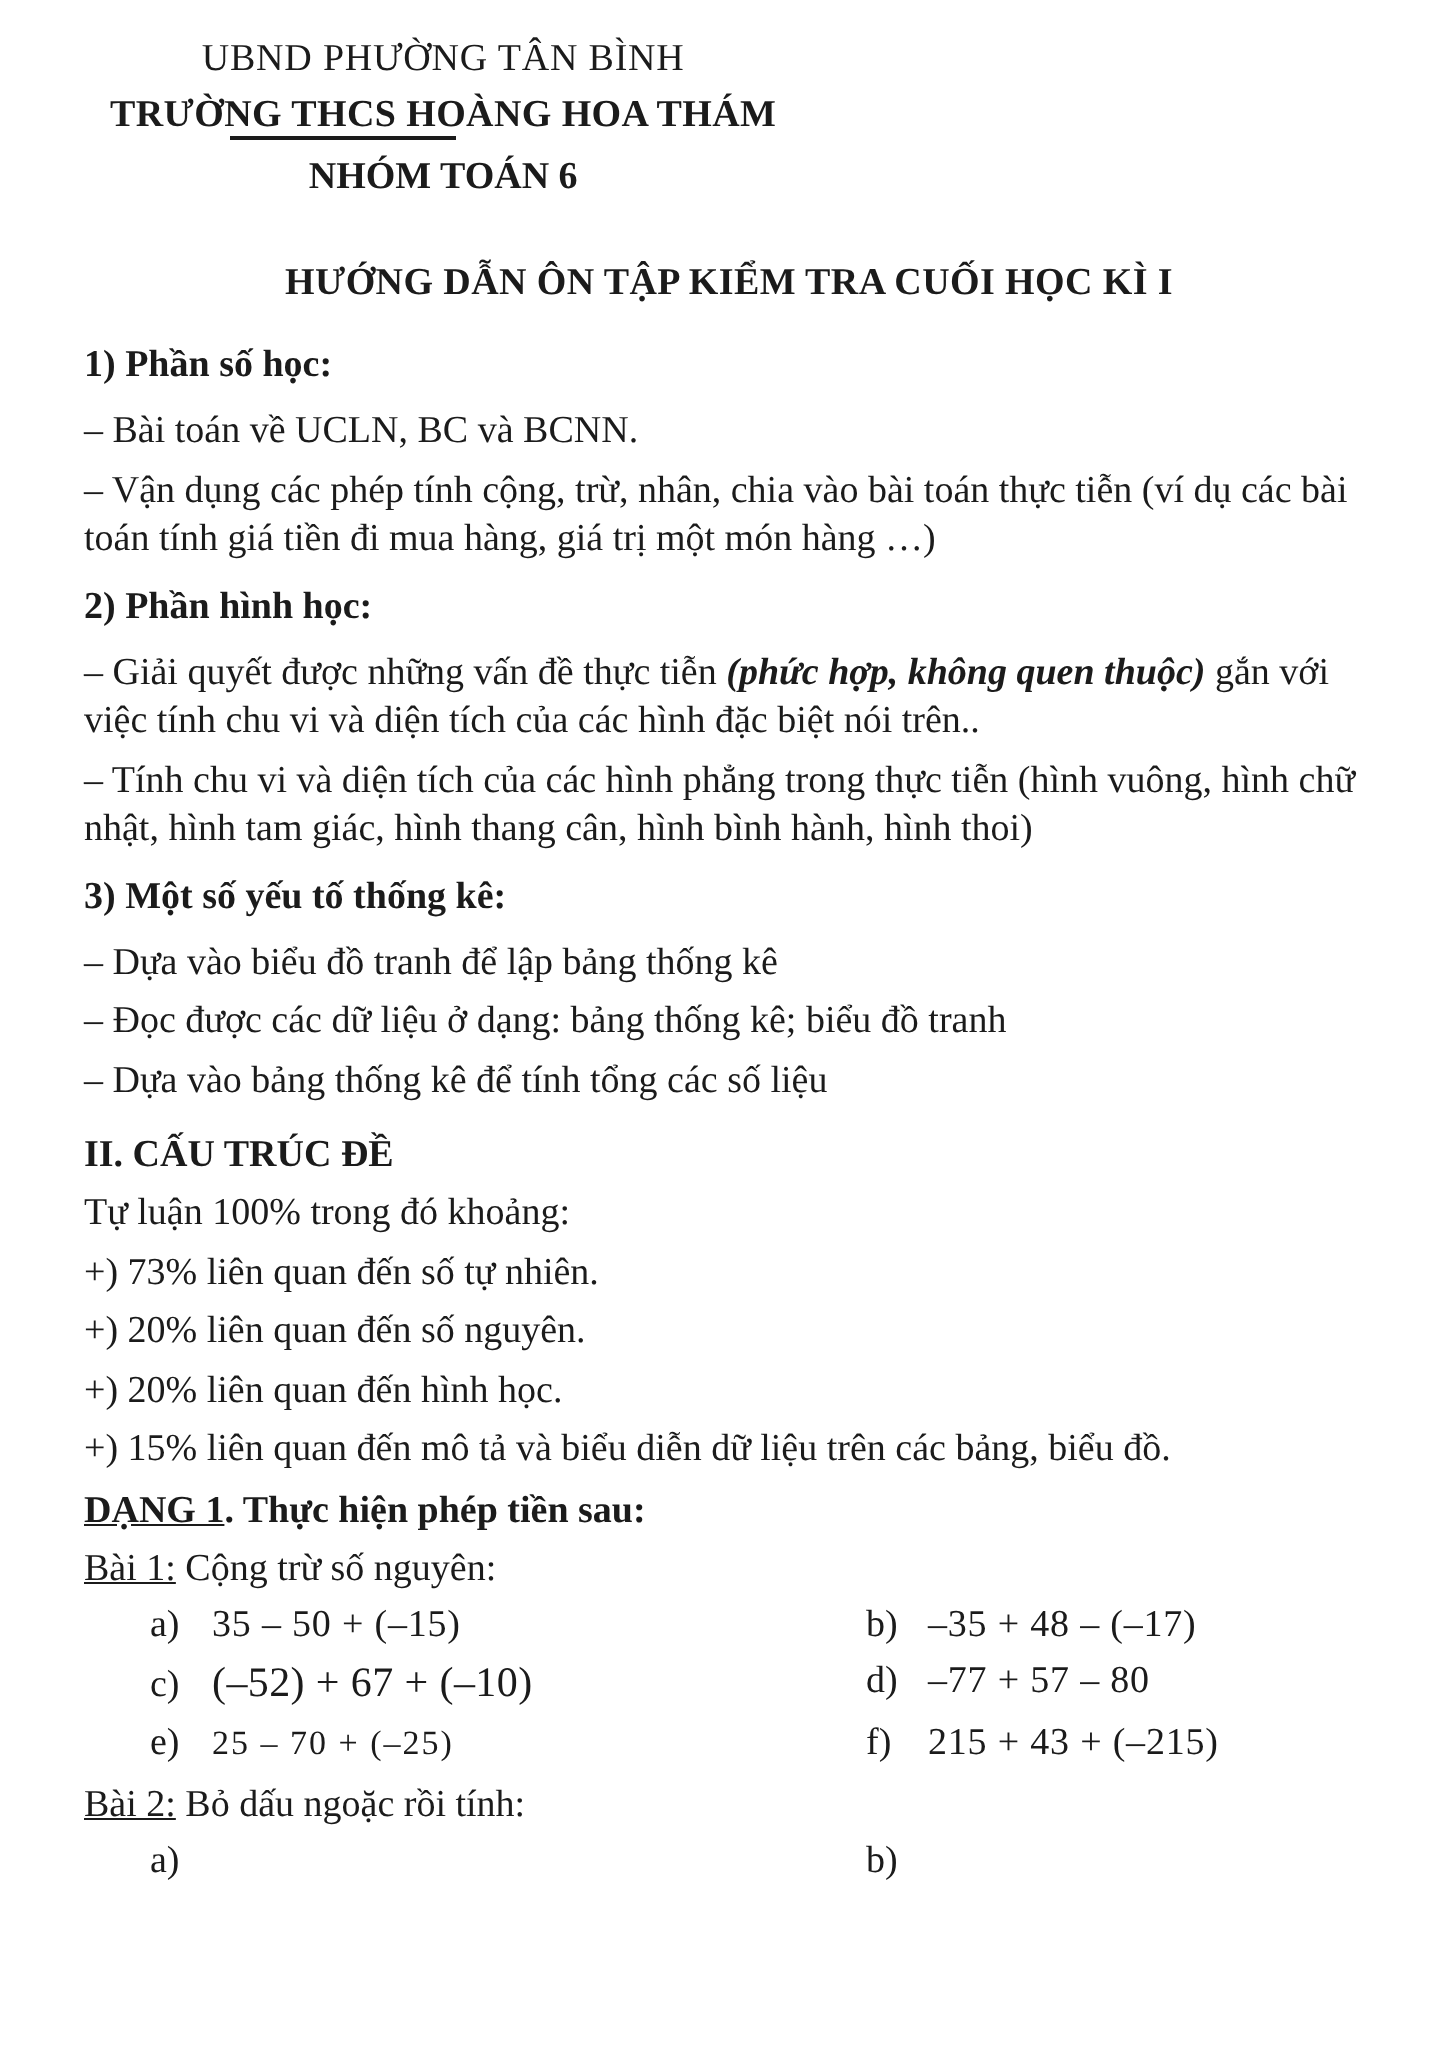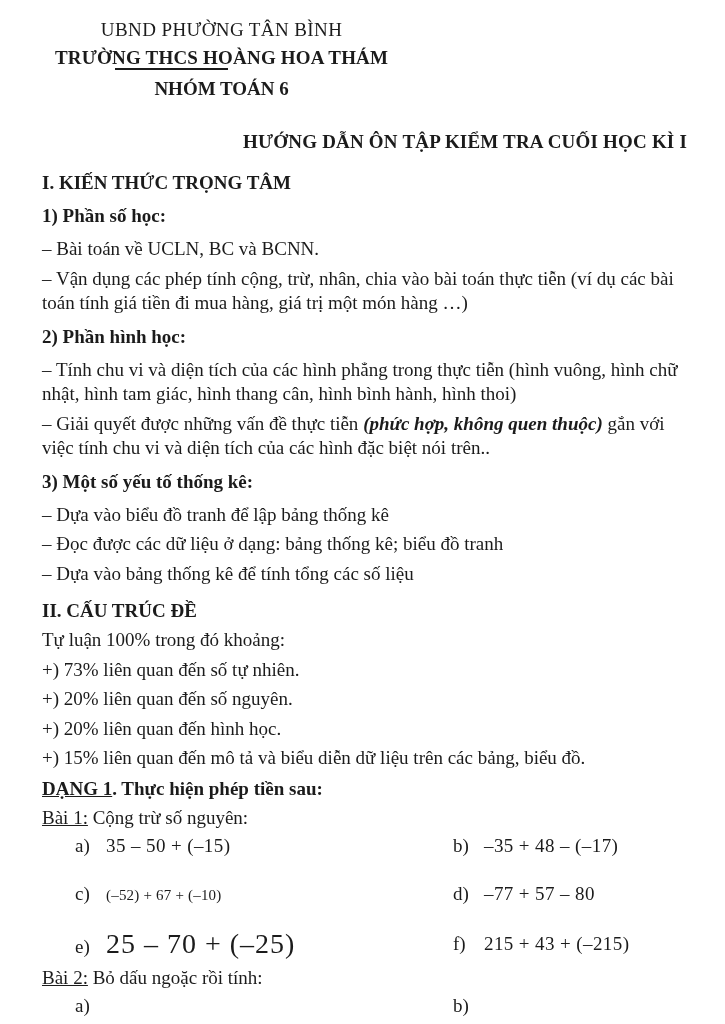--- a/index.html
+++ b/index.html
@@ -37,21 +37,21 @@
     position: absolute;
     left: 60px;
     top: 24px;
     width: 113px;
     height: 2px;
     background: #1b1b1b;
   }
   .org-line3 { font-weight: bold; margin-top: 3px; }
   
   .doc-title {
-    text-align: right;
+    text-align: center;
     font-weight: bold;
     margin-top: 24px;
     margin-bottom: 14px;
   }
   .doc-title div { line-height: 30px; letter-spacing: 0.2px; }
   
   .sec-heading {
     font-weight: bold;
     margin: 13px 0 5px 0;
     line-height: 24px;
@@ -71,30 +71,29 @@
   }
   .u { text-decoration: underline; }
   .bold { font-weight: bold; }
   
   .bai-label-line { margin: 4px 0 2px 0; line-height: 25px; }
   .ex-grid {
     display: grid;
     grid-template-columns: 358px 1fr;
     padding-left: 33px;
     row-gap: 0;
-    gap: 20px;
   }
   .ex-item {
     line-height: 28.5px;
     white-space: nowrap;
   }
   .ex-key { display: inline-block; min-width: 22px; }
   .ex-expr { margin-left: 9px; letter-spacing: 0.4px; }
-  .expr-small { font-size: 15px; letter-spacing: 0.2px; }
-  .expr-large { font-size: 28px; letter-spacing: 1px; }
+  .expr-small { font-size: 21px; letter-spacing: 0.2px; }
+  .expr-large { font-size: 17px; letter-spacing: 1px; }
 </style>
 </head>
 <body>
 
 <div class="page">
 
   
   <div class="org-block">
     <div class="org-line org-line1">UBND PHƯỜNG TÂN BÌNH</div>
     <div class="org-line org-line2-wrap">
@@ -103,29 +102,28 @@
     </div>
     <div class="org-line org-line3">NHÓM TOÁN 6</div>
   </div>
 
   
   <div class="doc-title">
     <div>HƯỚNG DẪN ÔN TẬP KIỂM TRA CUỐI HỌC KÌ I</div>
   </div>
 
   
-  <div class="sec-heading">I. KIẾN THỨC TRỌNG TÂM</div>
 
   <div class="sub-heading">1) Phần số học:</div>
   <p class="bullet">– Bài toán về UCLN, BC và BCNN.</p>
   <p class="bullet">– Vận dụng các phép tính cộng, trừ, nhân, chia vào bài toán thực tiễn (ví dụ các bài toán tính giá tiền đi mua hàng, giá trị một món hàng …)</p>
 
   <div class="sub-heading">2) Phần hình học:</div>
+  <p class="bullet"><span>– Giải quyết được những vấn đề thực tiễn </span><span class="emph">(phức hợp, không quen thuộc)</span><span> gắn với việc tính chu vi và diện tích của các hình đặc biệt nói trên..</span></p>
   <p class="bullet">– Tính chu vi và diện tích của các hình phẳng trong thực tiễn (hình vuông, hình chữ nhật, hình tam giác, hình thang cân, hình bình hành, hình thoi)</p>
-  <p class="bullet"><span>– Giải quyết được những vấn đề thực tiễn </span><span class="emph">(phức hợp, không quen thuộc)</span><span> gắn với việc tính chu vi và diện tích của các hình đặc biệt nói trên..</span></p>
 
   <div class="sub-heading">3) Một số yếu tố thống kê:</div>
   <p class="bullet">– Dựa vào biểu đồ tranh để lập bảng thống kê</p>
   <p class="bullet">– Đọc được các dữ liệu ở dạng: bảng thống kê; biểu đồ tranh</p>
   <p class="bullet">– Dựa vào bảng thống kê để tính tổng các số liệu</p>
 
   
   <div class="sec-heading">II. CẤU TRÚC ĐỀ</div>
   <p class="plain">Tự luận 100% trong đó khoảng:</p>
   <p class="plain">+) 73% liên quan đến số tự nhiên.</p>

